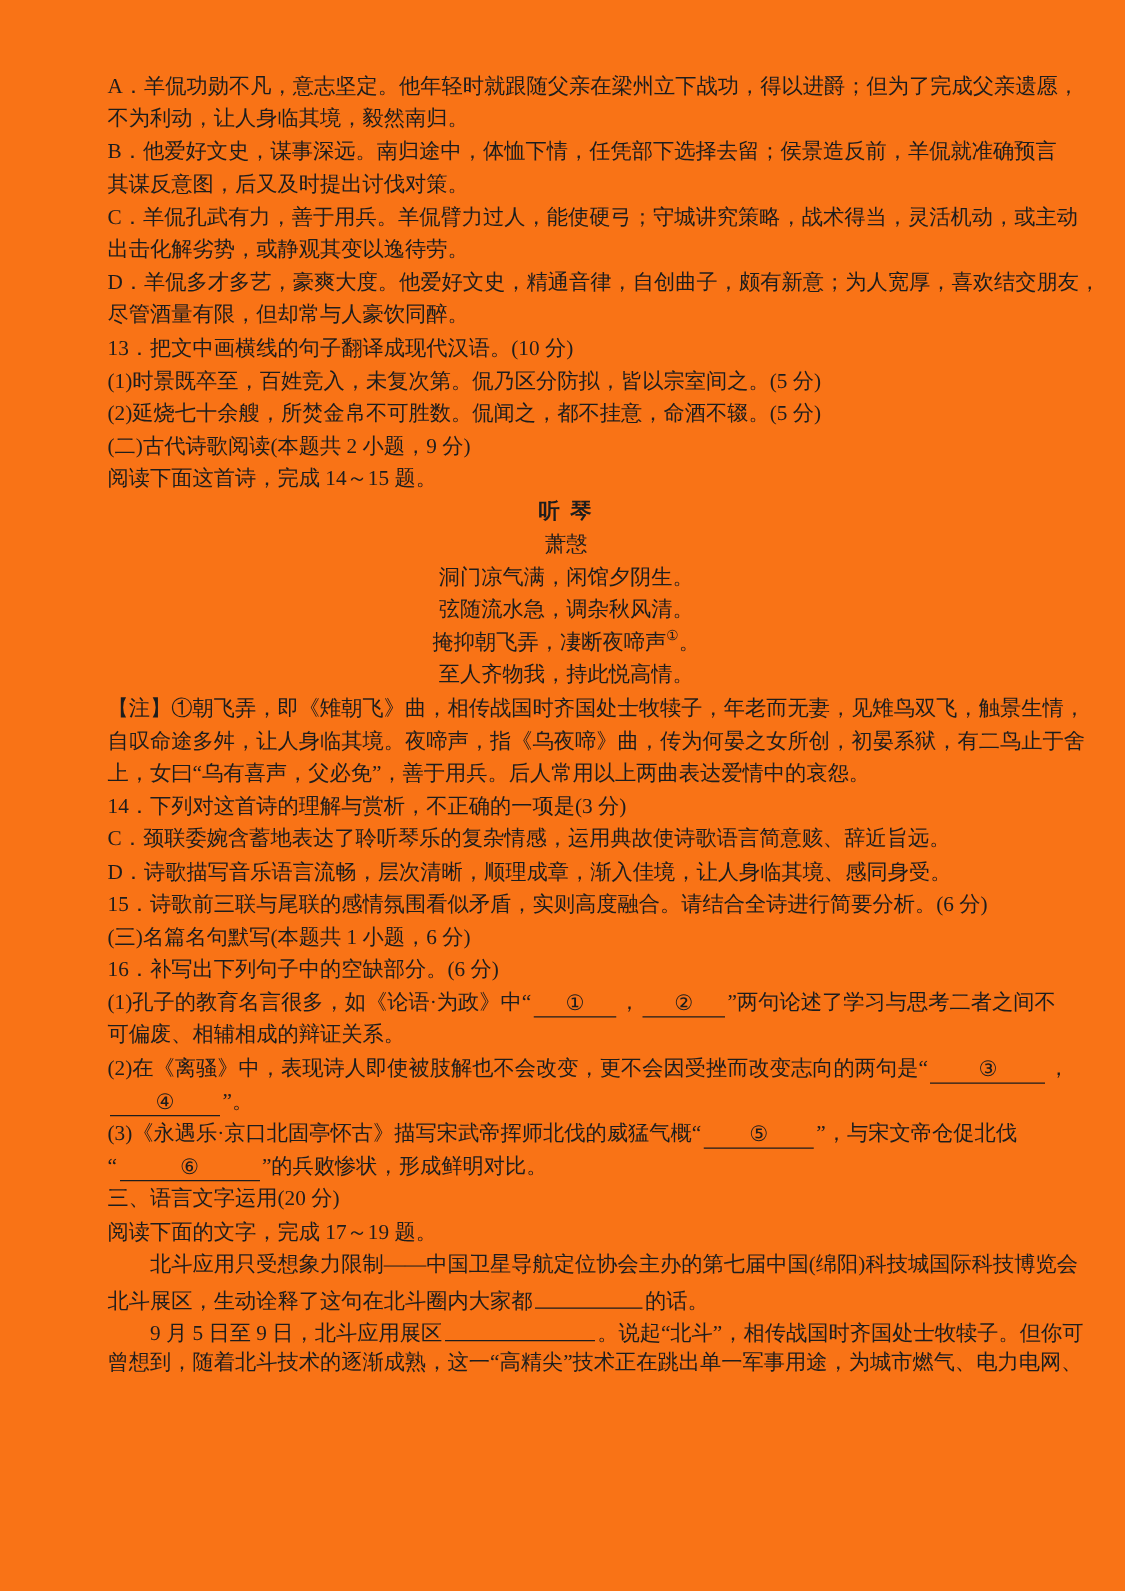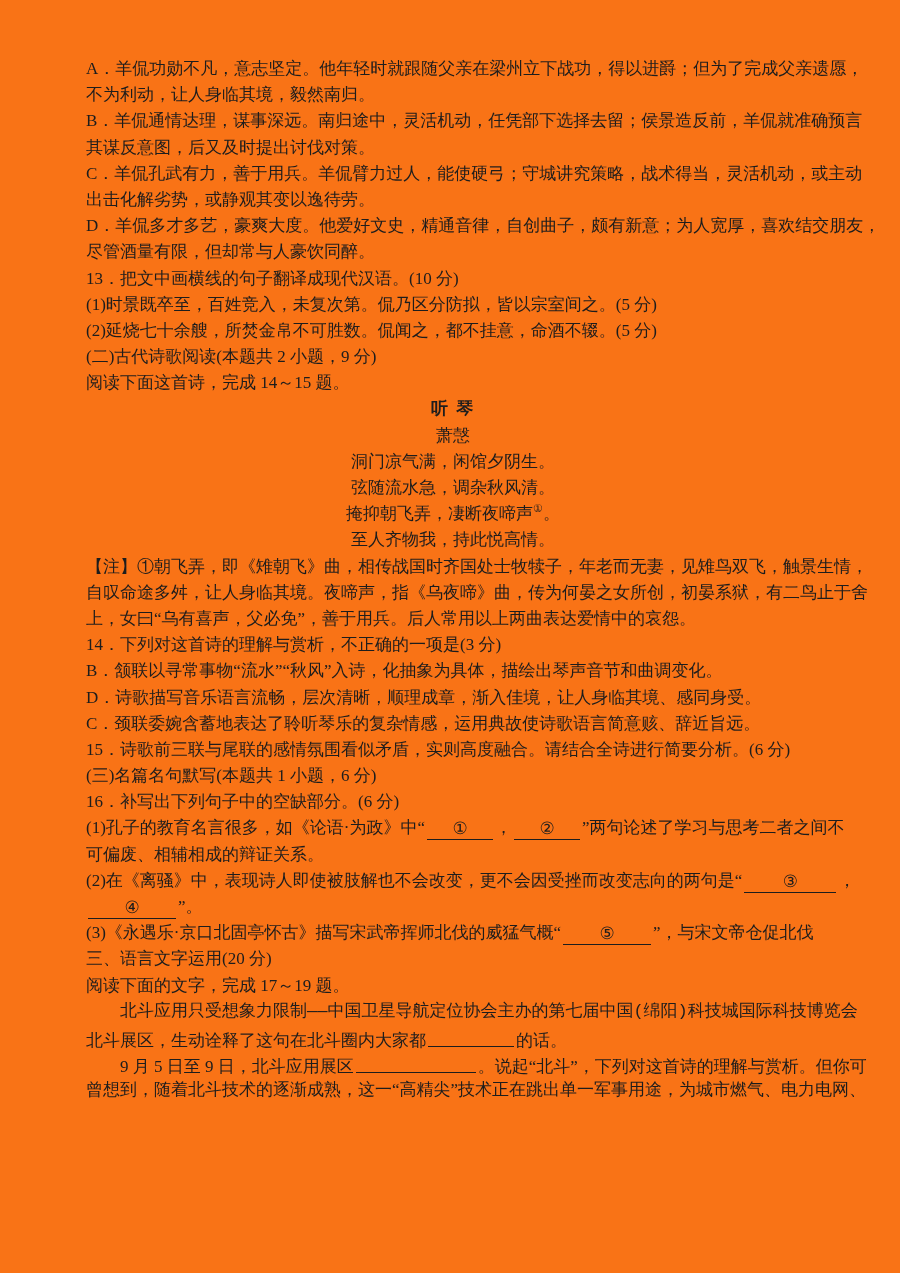--- a/index.html
+++ b/index.html
@@ -35,52 +35,52 @@
     margin: 0 2px;
   }
 </style>
 </head>
 <body>
 
 <div class="page">
   <div class="doc">
       <p class="line"><span>A．羊侃功勋不凡，意志坚定。他年轻时就跟随父亲在梁州立下战功，得以进爵；但为了完成父亲遗愿，</span></p>
       <p class="line"><span>不为利动，让人身临其境，毅然南归。</span></p>
-      <p class="line"><span>B．羊侃通情达理，谋事深远。南归途中，灵活机动，任凭部下选择去留；侯景造反前，羊侃就准确预言</span></p>
+      <p class="line"><span>B．他爱好文史，谋事深远。南归途中，体恤下情，任凭部下选择去留；侯景造反前，羊侃就准确预言</span></p>
       <p class="line"><span>其谋反意图，后又及时提出讨伐对策。</span></p>
       <p class="line"><span>C．羊侃孔武有力，善于用兵。羊侃臂力过人，能使硬弓；守城讲究策略，战术得当，灵活机动，或主动</span></p>
       <p class="line"><span>出击化解劣势，或静观其变以逸待劳。</span></p>
       <p class="line"><span>D．羊侃多才多艺，豪爽大度。他爱好文史，精通音律，自创曲子，颇有新意；为人宽厚，喜欢结交朋友，</span></p>
       <p class="line"><span>尽管酒量有限，但却常与人豪饮同醉。</span></p>
       <p class="line"><span>13．把文中画横线的句子翻译成现代汉语。(10 分)</span></p>
       <p class="line"><span>(1)时景既卒至，百姓竞入，未复次第。侃乃区分防拟，皆以宗室间之。(5 分)</span></p>
       <p class="line"><span>(2)延烧七十余艘，所焚金帛不可胜数。侃闻之，都不挂意，命酒不辍。(5 分)</span></p>
       <p class="line"><span>(二)古代诗歌阅读(本题共 2 小题，9 分)</span></p>
       <p class="line"><span>阅读下面这首诗，完成 14～15 题。</span></p>
       <p class="line center bold"><span>听 琴</span></p>
       <p class="line center"><span>萧愨</span></p>
       <p class="line center"><span>洞门凉气满，闲馆夕阴生。</span></p>
       <p class="line center"><span>弦随流水急，调杂秋风清。</span></p>
       <p class="line center"><span>掩抑朝飞弄，凄断夜啼声</span><span class="sup">①</span><span>。</span></p>
       <p class="line center"><span>至人齐物我，持此悦高情。</span></p>
       <p class="line"><span>【注】①朝飞弄，即《雉朝飞》曲，相传战国时齐国处士牧犊子，年老而无妻，见雉鸟双飞，触景生情，</span></p>
       <p class="line"><span>自叹命途多舛，让人身临其境。夜啼声，指《乌夜啼》曲，传为何晏之女所创，初晏系狱，有二鸟止于舍</span></p>
       <p class="line"><span>上，女曰“乌有喜声，父必免”，善于用兵。后人常用以上两曲表达爱情中的哀怨。</span></p>
       <p class="line"><span>14．下列对这首诗的理解与赏析，不正确的一项是(3 分)</span></p>
-      <p class="line"><span>B．颔联以寻常事物“流水”“秋风”入诗，化抽象为具体，描绘出琴声音节和曲调变化。</span></p>
+      <p class="line"><span>C．颈联委婉含蓄地表达了聆听琴乐的复杂情感，运用典故使诗歌语言简意赅、辞近旨远。</span></p>
       <p class="line"><span>D．诗歌描写音乐语言流畅，层次清晰，顺理成章，渐入佳境，让人身临其境、感同身受。</span></p>
-      <p class="line"><span>C．颈联委婉含蓄地表达了聆听琴乐的复杂情感，运用典故使诗歌语言简意赅、辞近旨远。</span></p>
       <p class="line"><span>15．诗歌前三联与尾联的感情氛围看似矛盾，实则高度融合。请结合全诗进行简要分析。(6 分)</span></p>
       <p class="line"><span>(三)名篇名句默写(本题共 1 小题，6 分)</span></p>
       <p class="line"><span>16．补写出下列句子中的空缺部分。(6 分)</span></p>
       <p class="line"><span>(1)孔子的教育名言很多，如《论语·为政》中“</span><span class="blank" style="min-width: 66px;">①</span><span>，</span><span class="blank" style="min-width: 66px;">②</span><span>”两句论述了学习与思考二者之间不</span></p>
       <p class="line"><span>可偏废、相辅相成的辩证关系。</span></p>
       <p class="line"><span>(2)在《离骚》中，表现诗人即使被肢解也不会改变，更不会因受挫而改变志向的两句是“</span><span class="blank" style="min-width: 92px;">③</span><span>，</span></p>
       <p class="line"><span class="blank" style="min-width: 88px;">④</span><span>”。</span></p>
       <p class="line"><span>(3)《永遇乐·京口北固亭怀古》描写宋武帝挥师北伐的威猛气概“</span><span class="blank" style="min-width: 88px;">⑤</span><span>”，与宋文帝仓促北伐</span></p>
+      <p class="line"><span>“</span><span class="blank" style="min-width: 112px;">⑥</span><span>”的兵败惨状，形成鲜明对比。</span></p>
       <p class="line"><span>三、语言文字运用(20 分)</span></p>
       <p class="line"><span>阅读下面的文字，完成 17～19 题。</span></p>
-      <p class="line" style="text-indent: 2em; font-family: Liberation Mono, monospace;"><span>北斗应用只受想象力限制——中国卫星导航定位协会主办的第七届中国(绵阳)科技城国际科技博览会</span></p>
+      <p class="line" style="text-indent: 2em;"><span>北斗应用只受想象力限制——中国卫星导航定位协会主办的第七届中国(绵阳)科技城国际科技博览会</span></p>
       <p class="line"><span>北斗展区，生动诠释了这句在北斗圈内大家都</span><span class="blank" style="min-width: 86px;"></span><span>的话。</span></p>
-      <p class="line" style="text-indent: 2em;"><span>9 月 5 日至 9 日，北斗应用展区</span><span class="blank" style="min-width: 120px;"></span><span>。说起“北斗”，下列对这首诗的理解与赏析。但你可</span></p>
+      <p class="line" style="text-indent: 2em;"><span>9 月 5 日至 9 日，北斗应用展区</span><span class="blank" style="min-width: 120px;"></span><span>。说起“北斗”，相传战国时齐国处士牧犊子。但你可</span></p>
       <p class="line"><span>曾想到，随着北斗技术的逐渐成熟，这一“高精尖”技术正在跳出单一军事用途，为城市燃气、电力电网、</span></p>
     </div>
 </div>
 
 </body></html>

